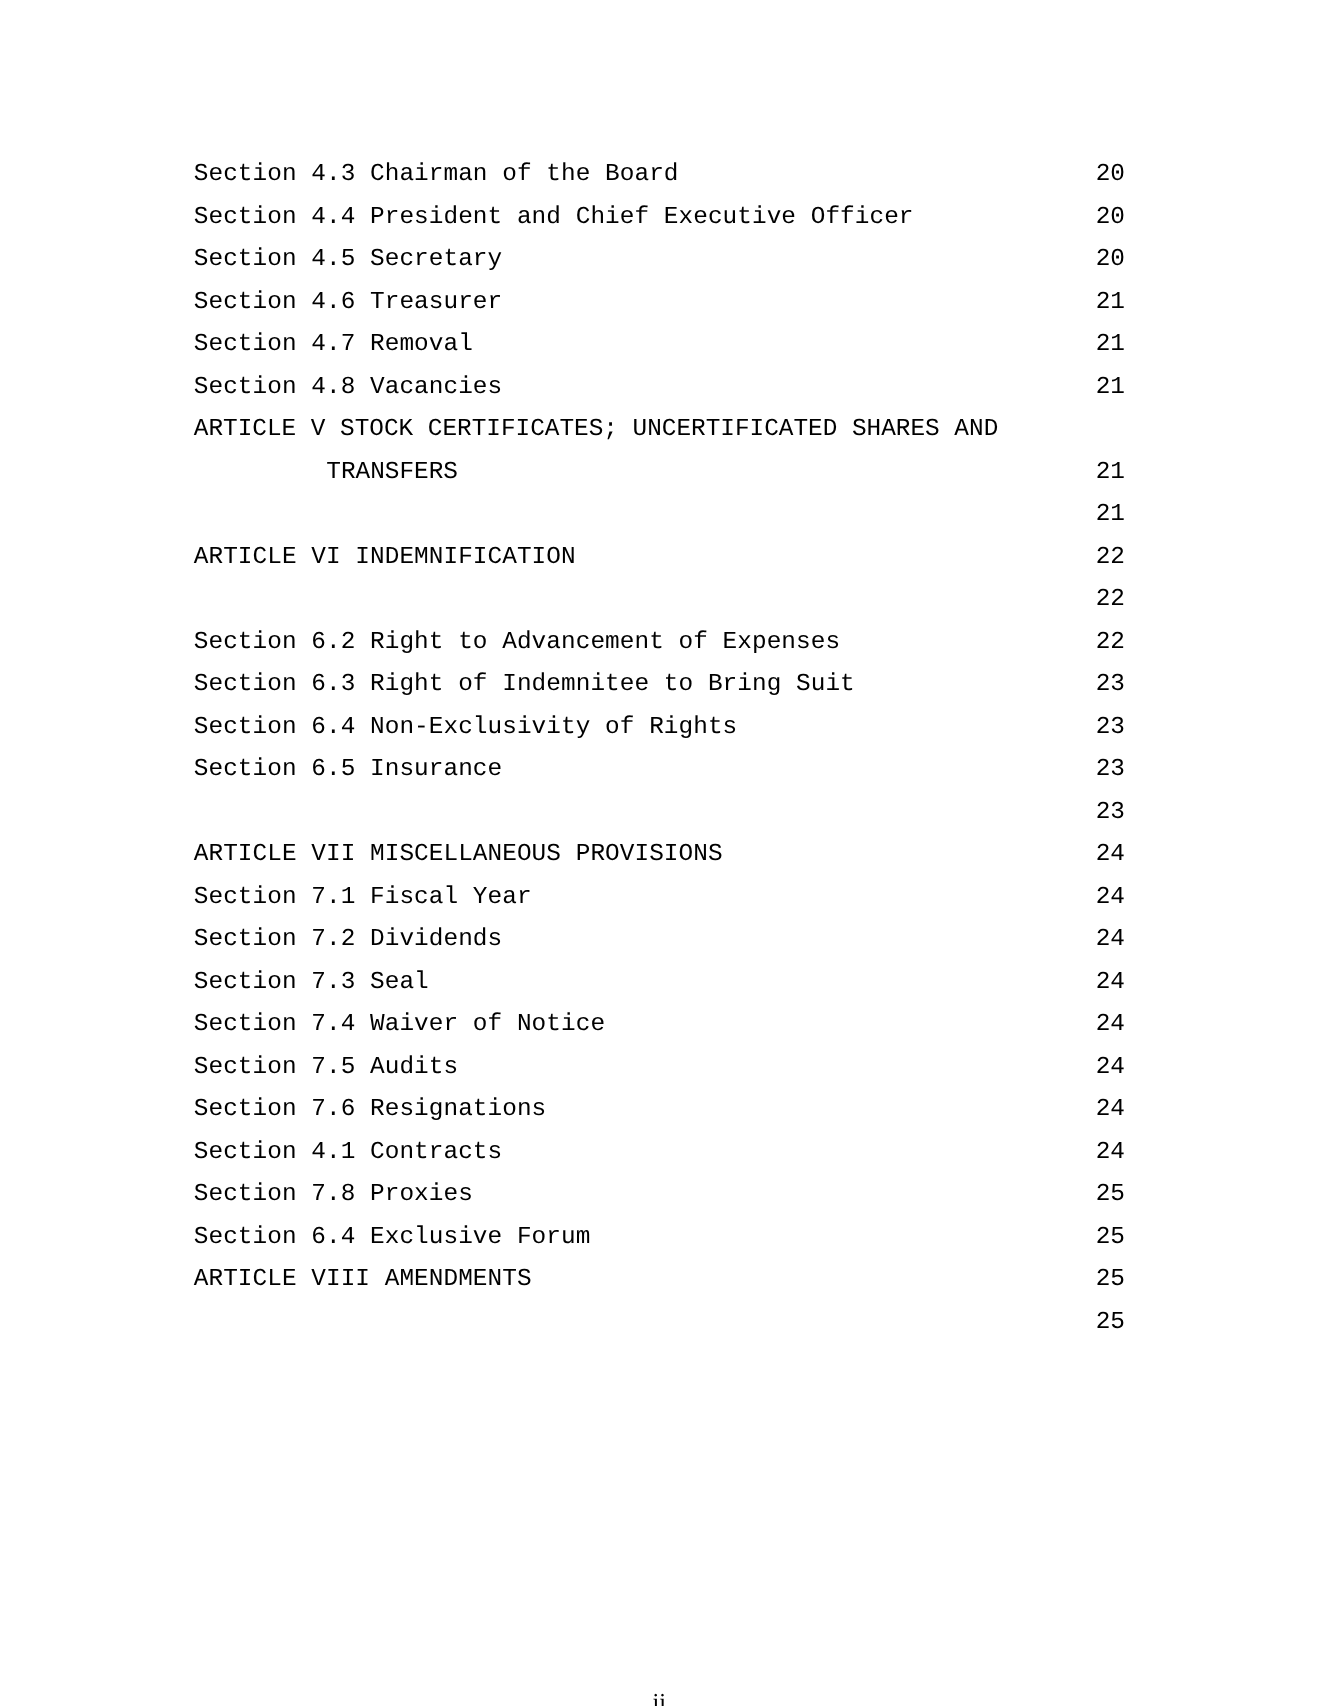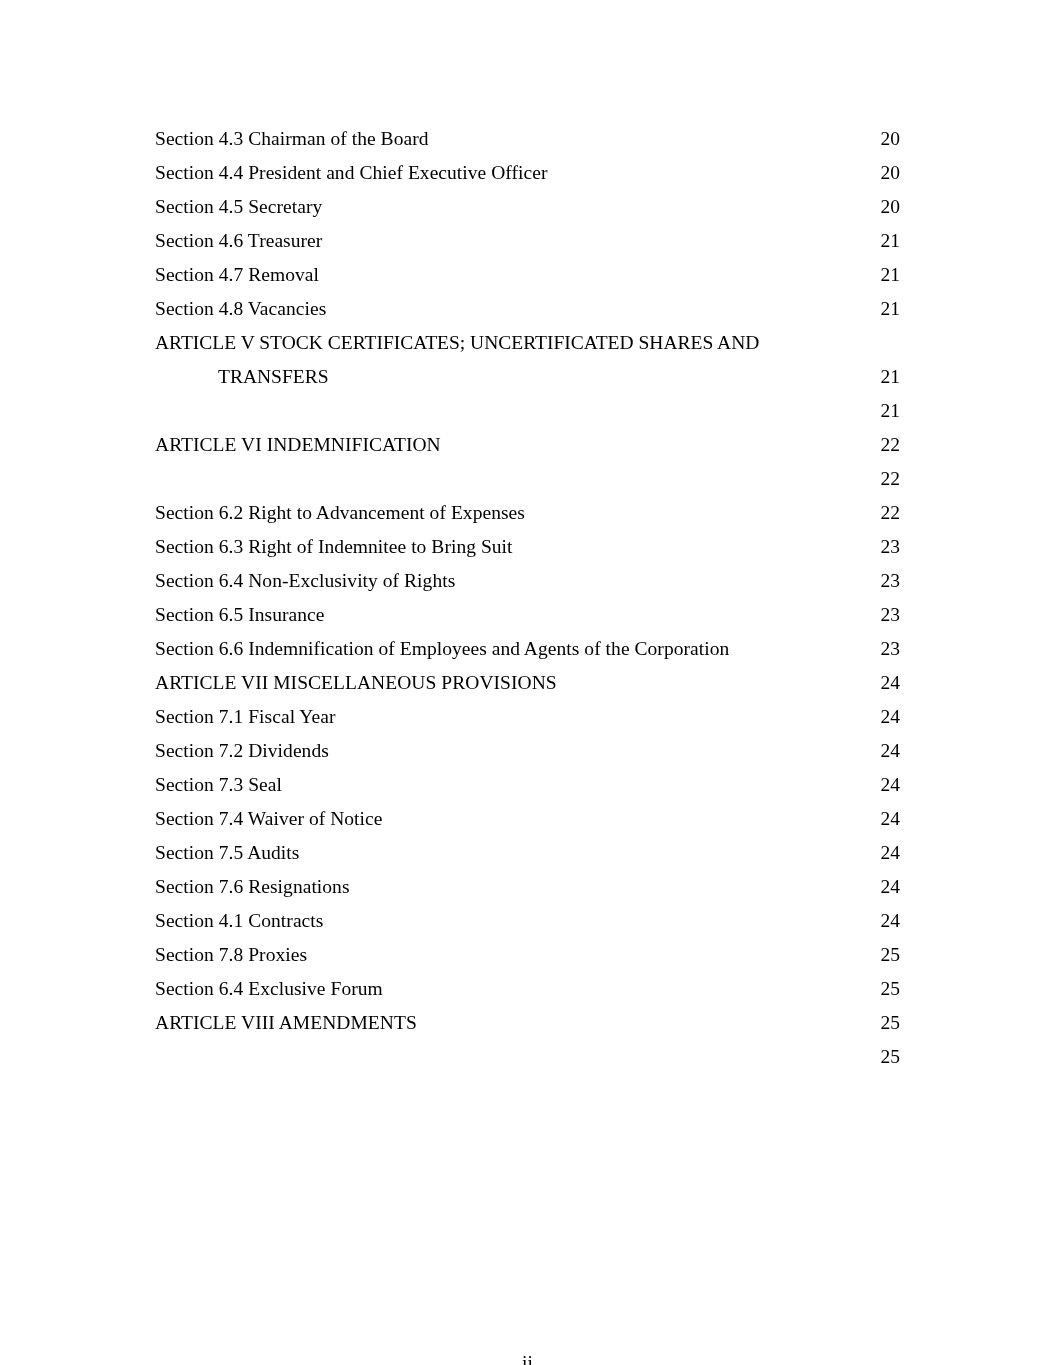--- a/index.html
+++ b/index.html
@@ -24,20 +24,21 @@
     top: 122px;
     width: 745px;
   }
   .toc-entry {
     position: relative;
     display: flex;
     align-items: center;
     font-size: 19.5px;
     line-height: 34px;
     white-space: nowrap;
+    font-family: Liberation Mono, monospace;
   }
   .entry-title {
     flex: 0 1 auto;
     text-align: left;
     letter-spacing: 0.05px;
   }
   .entry-spacer {
     flex: 1 1 auto;
     min-width: 10px;
   }
@@ -55,21 +56,21 @@
   .wrapped .line-first {
     display: block;
     text-align: left;
   }
   .wrapped .line-second {
     display: flex;
     align-items: baseline;
   }
   .wrapped .line-second .cont-text {
     flex: 0 0 auto;
-    margin-left: 63px;
+    margin-left: 106px;
   }
   .wrapped .line-second .entry-spacer {
     flex: 1 1 auto;
   }
   .footer {
     position: absolute;
     left: 0;
     top: 1352px;
     width: 1055px;
     text-align: center;
@@ -148,21 +149,20 @@
         <span class="entry-title">Section 6.4 Non-Exclusivity of Rights</span>
         <span class="entry-spacer"></span>
         <span class="entry-page">23</span>
       </div>
       <div class="toc-entry">
         <span class="entry-title">Section 6.5 Insurance</span>
         <span class="entry-spacer"></span>
         <span class="entry-page">23</span>
       </div>
       <div class="toc-entry">
-        <span class="entry-title">Section 6.6 Indemnification of Employees and Agents of the Corporation</span>
         <span class="entry-spacer"></span>
         <span class="entry-page">23</span>
       </div>
       <div class="toc-entry">
         <span class="entry-title">ARTICLE VII MISCELLANEOUS PROVISIONS</span>
         <span class="entry-spacer"></span>
         <span class="entry-page">24</span>
       </div>
       <div class="toc-entry">
         <span class="entry-title">Section 7.1 Fiscal Year</span>

